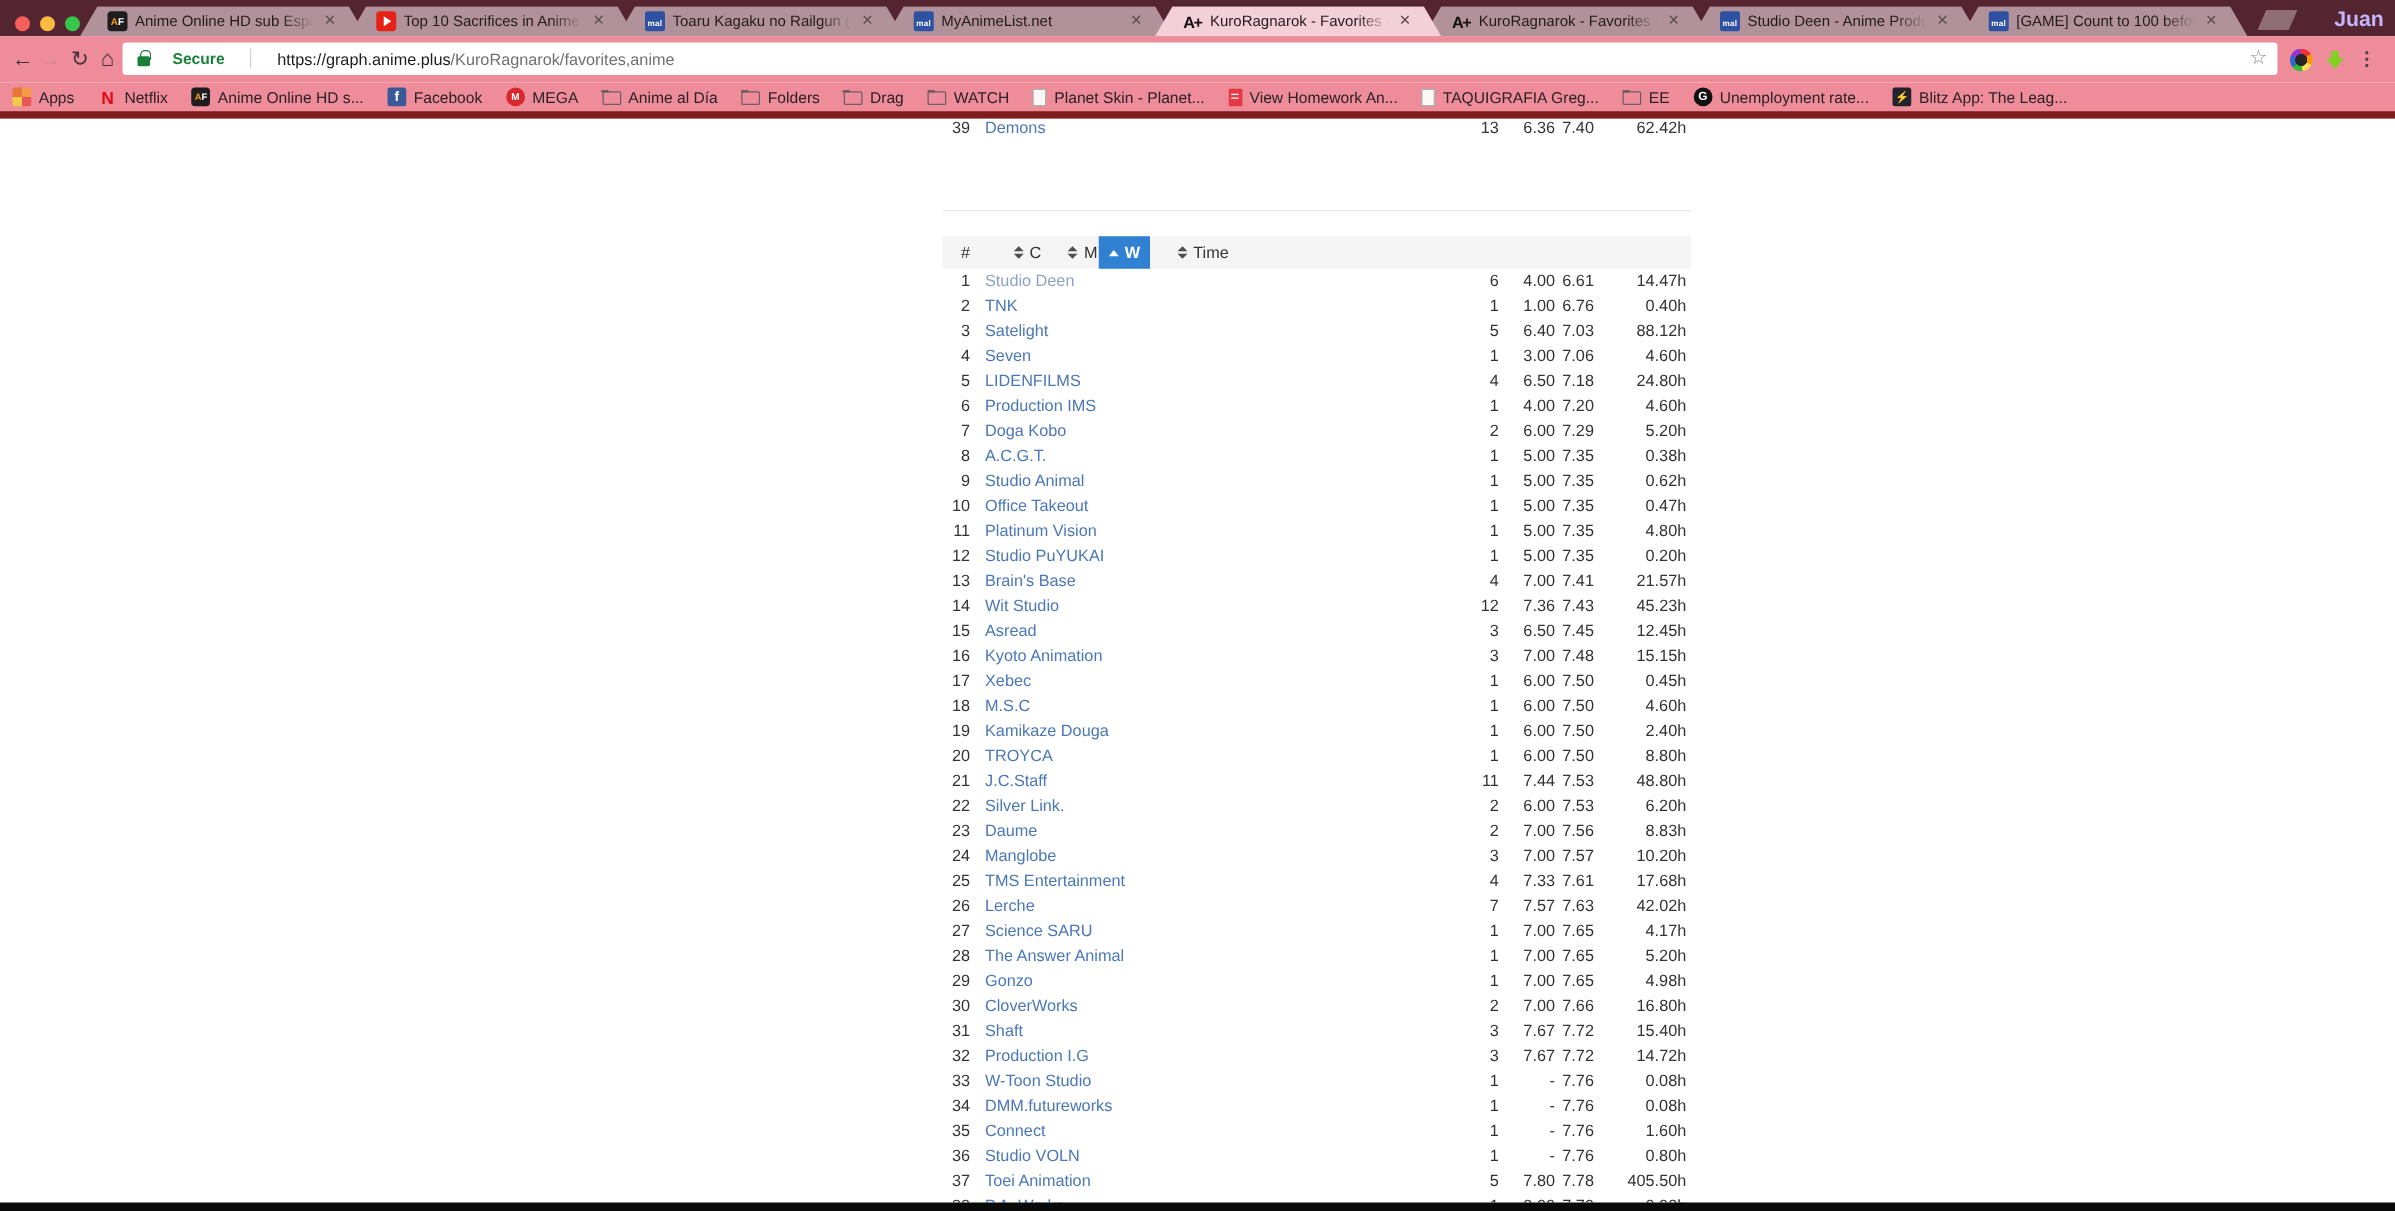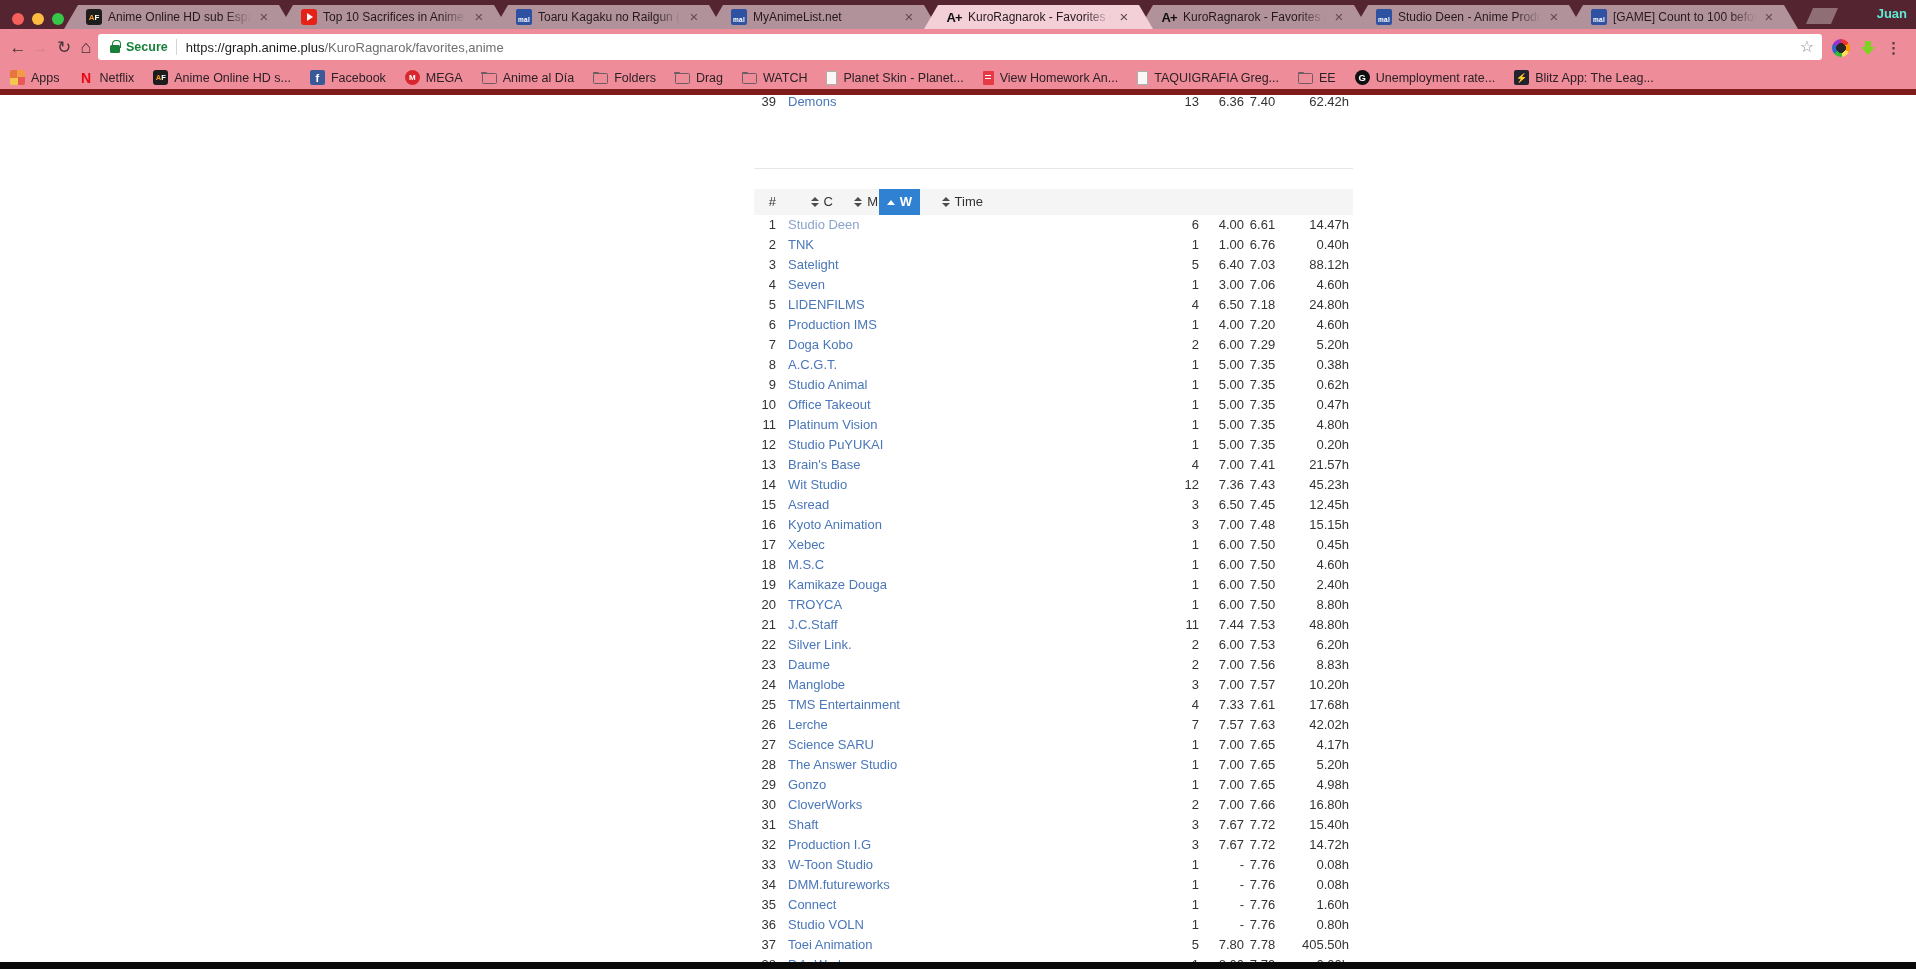--- a/index.html
+++ b/index.html
@@ -36,33 +36,33 @@
   .youtube-icon { background:#e62117; border-radius:3px; }
   .youtube-icon::before { content:""; display:block; margin-left:2px;
       border-left:6px solid #fff; border-top:4px solid transparent; border-bottom:4px solid transparent; }
   .mal-icon { background:#2e51a2; border-radius:2px; color:#fff; align-items:flex-end; }
   .mal-icon::before { content:"mal"; font-size:6.5px; font-weight:700; letter-spacing:.2px; margin:0 auto 2px; }
   .aplus-icon { background:transparent; color:#101010; font-size:13px; font-weight:800; }
   .aplus-icon::before { content:"A+"; letter-spacing:-1px; }
 
   .newtab-btn { position:absolute; left:1806px; top:8px; width:32px; height:16px; background:#8f6e76;
                 clip-path:polygon(7px 0, 100% 0, calc(100% - 7px) 100%, 0 100%); }
-  .profile-name { position:absolute; right:9px; top:6px; color:#5eead4; font-weight:700; font-size:13px; }
+  .profile-name { position:absolute; right:9px; top:6px; color:#c4b5fd; font-weight:700; font-size:17px; }
 
   
   .toolbar { position:absolute; top:29px; left:0; width:100%; height:37px; background:#ee8c9a; }
   .nav-ico { position:absolute; top:0; height:37px; width:24px; display:flex; align-items:center;
              justify-content:center; font-size:17px; color:#463337; }
   .nav-back { left:6px; }
   .nav-fwd  { left:28px; color:#d8united; color:#d8848f; }
   .nav-reload { left:52px; }
   .nav-home { left:74px; font-size:18px; }
 
   .url-field { position:absolute; left:98px; top:5px; width:1724px; height:26px; background:#fff;
-               border-radius:3px; display:flex; align-items:center; padding:0 8px; }
+               border-radius:3px; display:flex; align-items:center; padding:0 8px;gap:12px; }
   .lock-icon { width:10px; height:8px; background:#188038; border-radius:1.5px; position:relative;
                margin:3px 6px 0 4px; flex:none; }
   .lock-icon::before { content:""; position:absolute; left:1.5px; top:-5px; width:7px; height:7px;
                border:1.5px solid #188038; border-bottom:none; border-radius:4px 4px 0 0; }
   .secure-label { color:#188038; font-size:12.5px; font-weight:600; margin-right:8px; }
   .url-divider { width:1px; height:16px; background:#d4d4d4; margin-right:9px; }
   .url-text { font-size:13px; white-space:nowrap; overflow:hidden; }
   .url-domain { color:#1d1d1f; }
   .url-path { color:#6f6f6f; }
   .star-icon { margin-left:auto; color:#8a8a8a; font-size:16px; line-height:16px; }
@@ -583,21 +583,21 @@
           <span class="c-rank">27</span>
           <span class="c-name"><a class="studio-link">Science SARU</a></span>
           <span class="c-c">1</span>
           <span class="c-m">7.00</span>
           <span class="c-w">7.65</span>
           <span class="c-time">4.17h</span>
         </div>
 
         <div class="flexrow trow">
           <span class="c-rank">28</span>
-          <span class="c-name"><a class="studio-link">The Answer Studio</a></span>
+          <span class="c-name"><a class="studio-link">The Answer Animal</a></span>
           <span class="c-c">1</span>
           <span class="c-m">7.00</span>
           <span class="c-w">7.65</span>
           <span class="c-time">5.20h</span>
         </div>
 
         <div class="flexrow trow">
           <span class="c-rank">29</span>
           <span class="c-name"><a class="studio-link">Gonzo</a></span>
           <span class="c-c">1</span>

